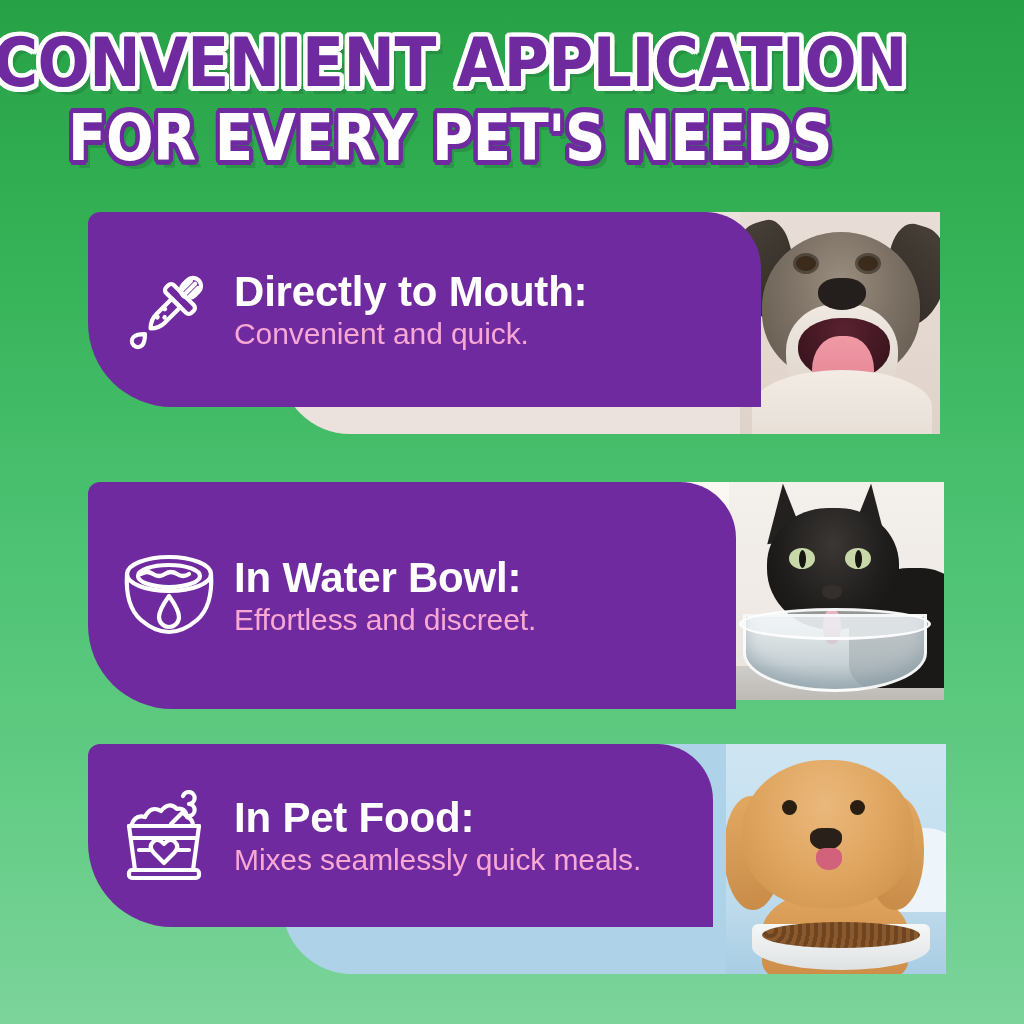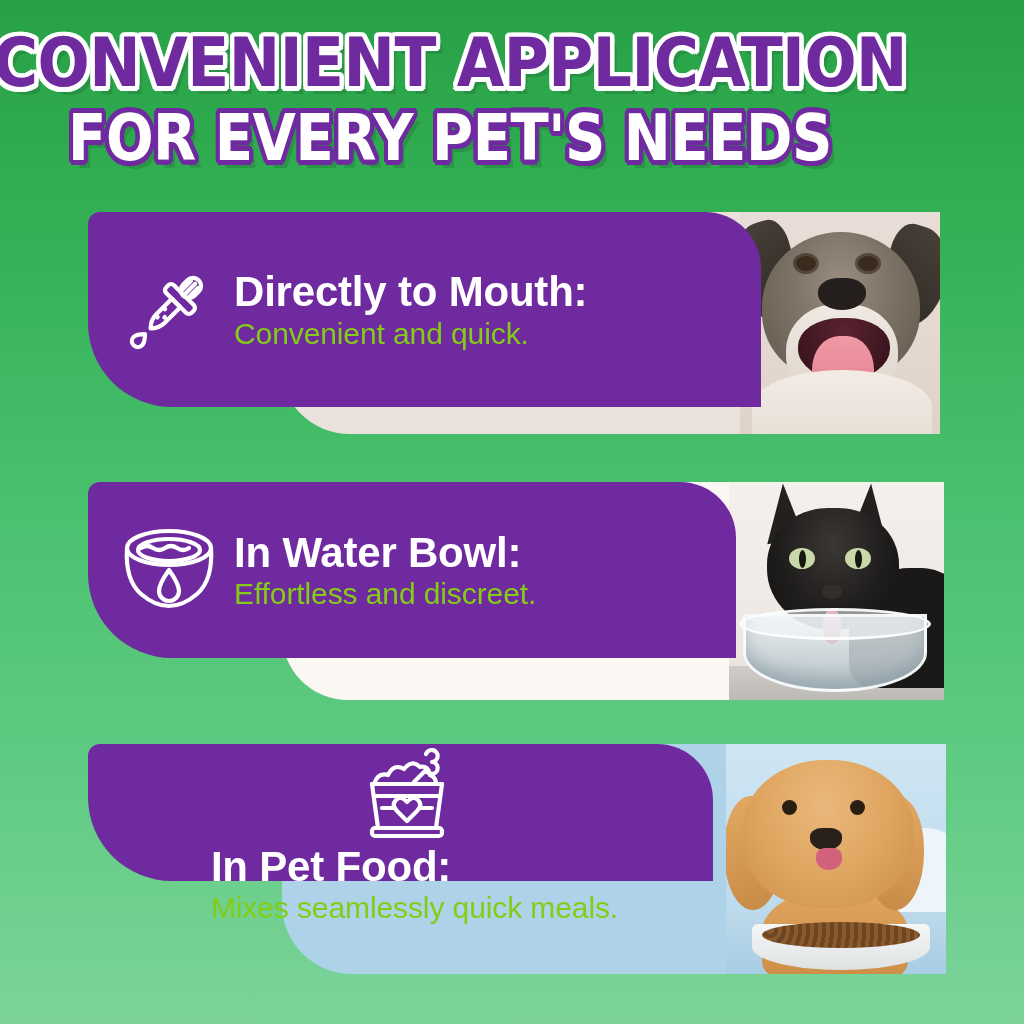--- a/index.html
+++ b/index.html
@@ -75,37 +75,37 @@
   
   .card{
     position:absolute;top:0;left:88px;
     background:#6f2aa0;
     border-radius:12px 56px 0 84px;
     display:flex;align-items:center;
     box-sizing:border-box;
     padding-left:22px;
   }
   #card-0{width:673px;height:195px;border-radius:12px 56px 0 84px;}
-  #card-1{width:648px;height:176px;border-radius:12px 56px 0 84px;}
-  #card-2{width:625px;height:137px;border-radius:12px 56px 0 84px;flex-direction:column;}
+  #card-1{width:648px;height:227px;border-radius:12px 56px 0 84px;}
+  #card-2{width:625px;height:183px;border-radius:12px 56px 0 84px;}
 
   .icon-wrap{
     width:118px;min-width:118px;height:118px;
     display:flex;align-items:center;justify-content:center;
   }
   .icon-wrap svg{display:block;}
 
   .card-text{padding-left:6px;}
   .card-title{
     color:#ffffff;font-size:42px;font-weight:bold;
     letter-spacing:-0.2px;line-height:1.08;white-space:nowrap;
     margin:0 0 2px 0;
   }
   .card-sub{
-    color:#84cc16;font-size:30px;font-weight:normal;
+    color:#f9a8d4;font-size:30px;font-weight:normal;
     letter-spacing:-0.1px;line-height:1.1;white-space:nowrap;margin:0;
   }
 
   
   .art{position:absolute;inset:0;}
 
   
   .dog1-bg{position:absolute;inset:0;background:linear-gradient(180deg,#e9ded7 0%,#e4d8d0 55%,#ded2c9 100%);}
   .d1-head{position:absolute;left:22px;top:20px;width:158px;height:150px;border-radius:50% 50% 46% 46%;
     background:radial-gradient(ellipse at 50% 35%,#9a8e80 0%,#7d7265 45%,#5f574d 100%);}

